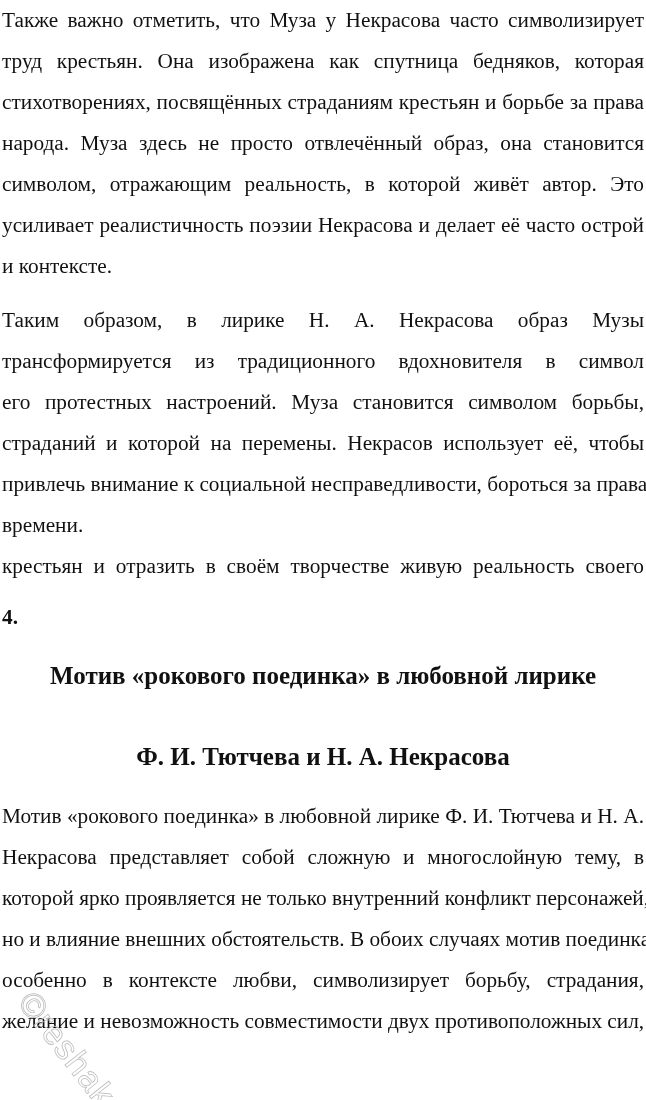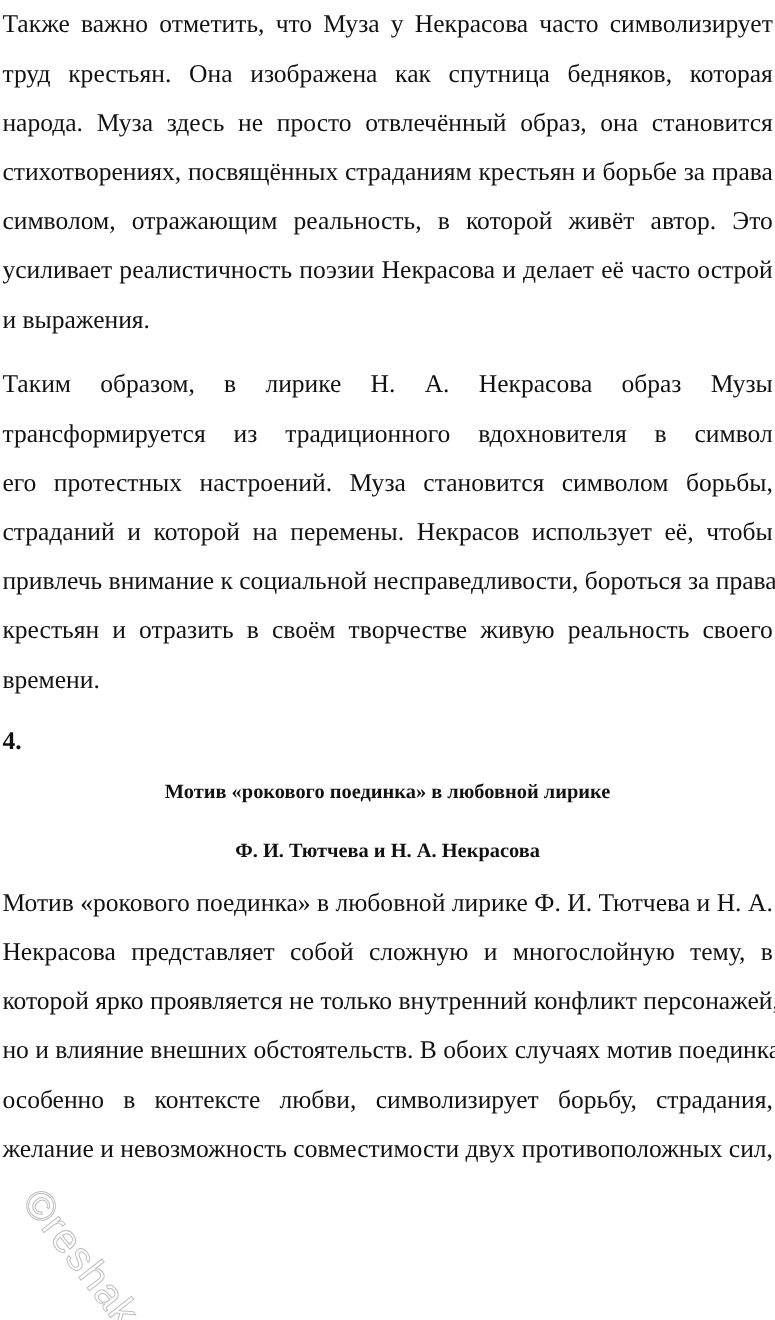--- a/index.html
+++ b/index.html
@@ -40,24 +40,24 @@
     }
     .gap { height: 13px; }
     .section-num {
       font-weight: bold;
       font-size: 21.3px;
       line-height: 41px;
       margin: 0;
     }
     .heading {
       font-weight: bold;
-      font-size: 17px;
+      font-size: 25px;
       line-height: 41px;
       text-align: center;
-      margin: 0;
+      margin: 16px;
     }
     .watermark {
       position: absolute;
       left: -6px;
       top: 1000px;
       width: 170px;
       height: 110px;
       transform: rotate(52deg);
       transform-origin: 40px 40px;
       font-family: "Liberation Sans", "DejaVu Sans", sans-serif;
@@ -70,37 +70,37 @@
     }
   </style>
 </head>
 <body>
 
 <div class="page">
 
   <div class="para">
     <span class="line">Также важно отметить, что Муза у Некрасова часто символизирует</span>
     <span class="line">труд крестьян. Она изображена как спутница бедняков, которая</span>
+    <span class="line">стихотворениях, посвящённых страданиям крестьян и борьбе за права</span>
     <span class="line">народа. Муза здесь не просто отвлечённый образ, она становится</span>
-    <span class="line">стихотворениях, посвящённых страданиям крестьян и борьбе за права</span>
     <span class="line">символом, отражающим реальность, в которой живёт автор. Это</span>
     <span class="line">усиливает реалистичность поэзии Некрасова и делает её часто острой</span>
-    <span class="line last">и выражения.</span>
+    <span class="line last">и контексте.</span>
   </div>
 
   <div class="gap"></div>
 
   <div class="para">
     <span class="line">Таким образом, в лирике Н. А. Некрасова образ Музы</span>
     <span class="line">трансформируется из традиционного вдохновителя в символ</span>
     <span class="line">его протестных настроений. Муза становится символом борьбы,</span>
     <span class="line">страданий и которой на перемены. Некрасов использует её, чтобы</span>
     <span class="line">привлечь внимание к социальной несправедливости, бороться за права</span>
+    <span class="line last">времени.</span>
     <span class="line">крестьян и отразить в своём творчестве живую реальность своего</span>
-    <span class="line last">времени.</span>
   </div>
 
   <div class="gap" style="height:10px"></div>
 
   <p class="section-num">4.</p>
 
   <div style="height:1px"></div>
 
   <p class="heading">Мотив «рокового поединка» в любовной лирике</p>
   <div style="height:8px"></div>

